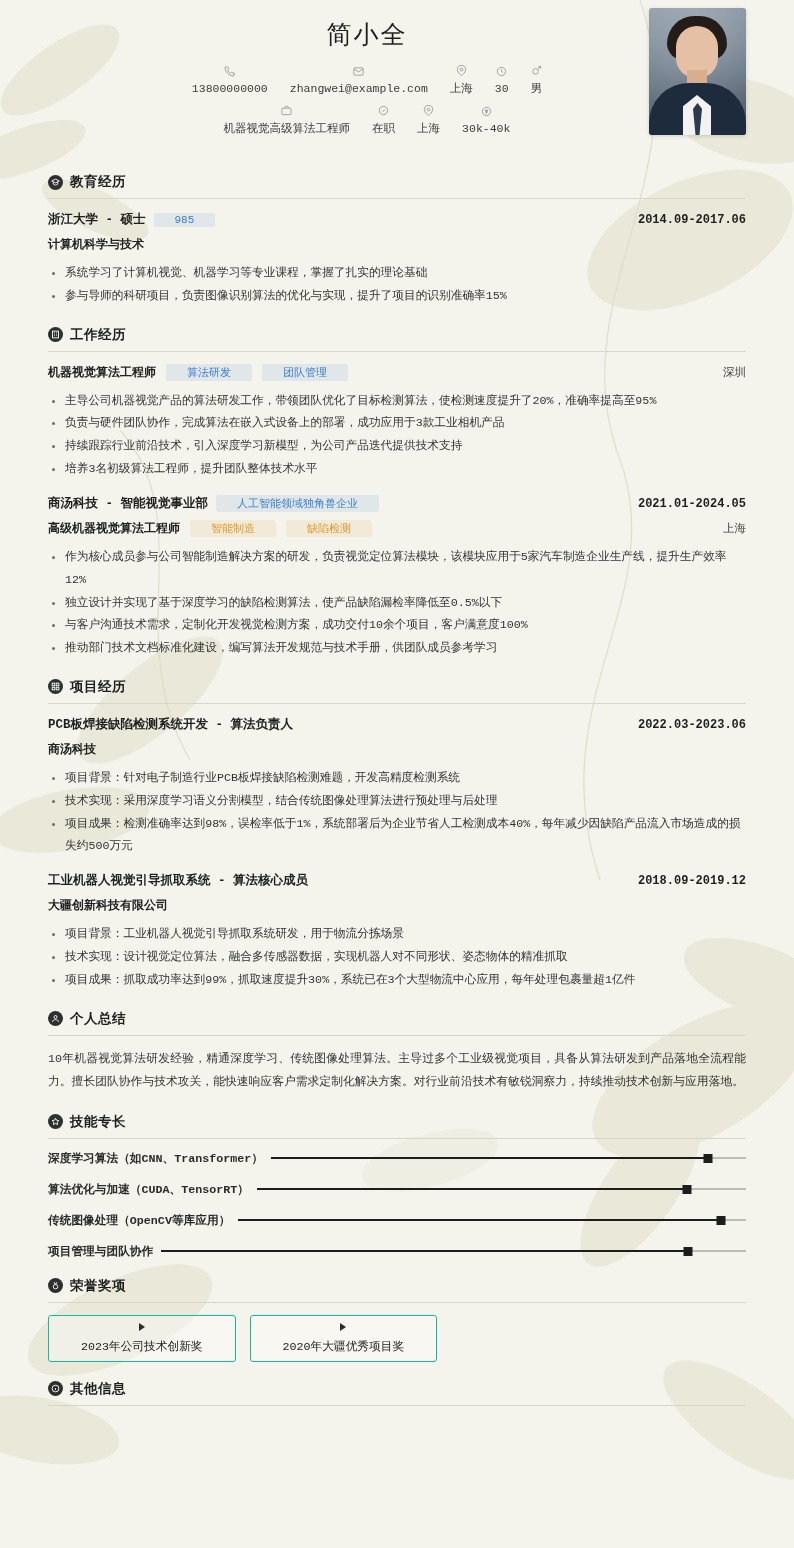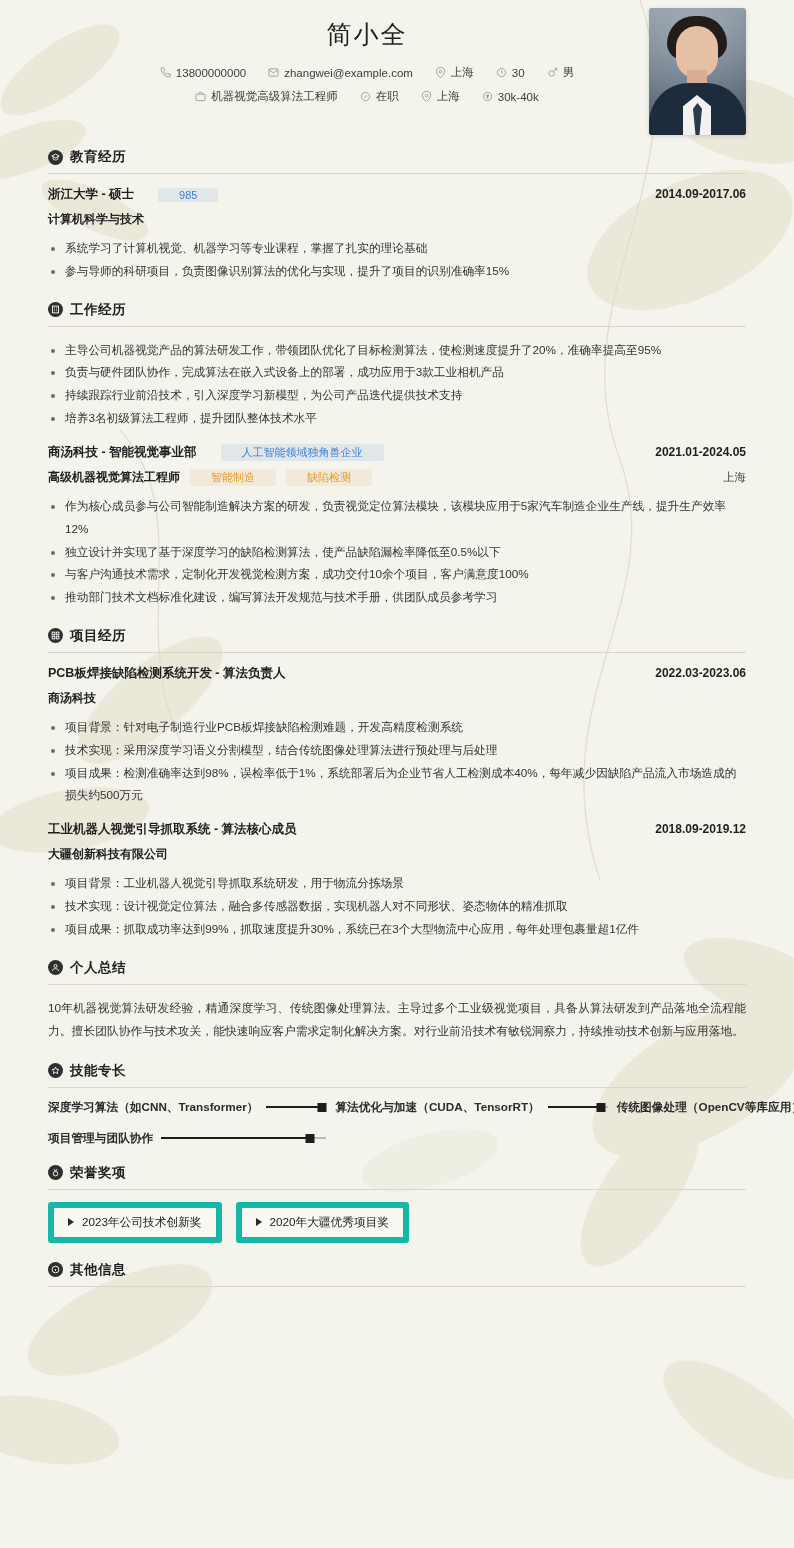--- a/index.html
+++ b/index.html
@@ -16,20 +16,21 @@
   .leaf-bg {
     position: absolute;
     inset: 0;
     pointer-events: none;
     z-index: 0;
   }
   .page {
     position: relative;
     z-index: 2;
     padding: 0 48px 24px 48px;
+    font-family: Liberation Mono, monospace;
   }
   
   .header {
     position: relative;
     padding-top: 14px;
     padding-bottom: 10px;
     min-height: 130px;
   }
   .name {
     text-align: center;
@@ -50,20 +51,21 @@
     color: #3c3c3c;
     padding-right: 60px;
     margin-bottom: 9px;
   }
   .meta-item {
     display: inline-flex;
     align-items: center;
     gap: 5px;
     margin: 0 7px;
     white-space: nowrap;
+    flex-direction: column;
   }
   .meta-item .ic { opacity: .55; display:inline-flex; }
   .photo {
     position: absolute;
     right: 0px;
     top: 8px;
     width: 97px;
     height: 127px;
     border-radius: 3px;
     overflow: hidden;
@@ -114,21 +116,21 @@
     font-size: 8.5px; line-height: 1;
     flex: 0 0 auto;
   }
   .sec-title { font-size: 13.5px; font-weight: bold; color:#1f1f1f; letter-spacing: .5px; }
 
   .entry { margin-bottom: 14px; }
   .entry-row {
     display: flex; justify-content: space-between; align-items: baseline;
     gap: 12px;
   }
-  .entry-left { display:flex; align-items:center; flex-wrap: wrap; gap: 24px; font-size: 12.5px; font-weight: bold; color:#1f1f1f;}
+  .entry-left { display:flex; align-items:center; flex-wrap: wrap; gap: 8px; font-size: 12.5px; font-weight: bold; color:#1f1f1f;}
   .entry-date { font-size: 12px; color:#1f1f1f; font-weight: bold; white-space: nowrap; }
   .entry-right-plain { font-size: 11.5px; color:#444; white-space: nowrap; }
   .sub-row {
     display:flex; justify-content: space-between; align-items:center; gap:10px;
     margin-top: 8px;
   }
   .sub-left { display:flex; align-items:center; flex-wrap:wrap; gap:10px; font-size: 12px; font-weight: bold; color:#222; }
   .sub-plain { font-size: 12px; color:#222; font-weight:bold; margin-top: 8px; }
   .tag { font-size: 11px; font-weight: normal; padding: 1px 21px; border-radius: 2px; }
   .tag-blue { color:#3d7fd1; background: rgba(61,127,209,.10); }
@@ -136,22 +138,22 @@
   ul.points { margin: 9px 0 0 0; padding-left: 17px; }
   ul.points li { font-size: 11.7px; line-height: 1.95; color:#333; }
   ul.points li::marker { color:#6c6c6c; }
   .summary-text {
     font-size: 11.8px; line-height: 2.0; color:#333; text-align: justify;
   }
 
   
   .skills-grid {
     display: grid;
-    grid-template-columns: 1fr 1fr 1fr;
-    gap: 16px 9px;
+    grid-template-columns: 1fr;
+    gap: 16px 26px;
     margin-top: 6px;
   }
   .skill {
     display:flex; align-items:center; gap:8px;
   }
   .skill-label { font-size: 11.7px; color:#2b2b2b; white-space: nowrap; font-weight: bold;}
   .slider {
     position: relative;
     flex: 1 1 auto;
     height: 12px;
@@ -161,26 +163,27 @@
   .slider .rail { position:absolute; left:0; right:0; height:2px; background:#bdbdb4; }
   .slider .fill { position:absolute; left:0; height:2px; background:#1d1d1d; }
   .slider .knob {
     position:absolute; width:9px; height:9px; background:#1d1d1d; transform: translateX(-50%);
   }
 
   
   .awards { display:flex; gap: 14px; flex-wrap: wrap; margin-top: 4px; }
   .award {
     display:flex; align-items:center; gap:8px;
-    border: 6px solid #14b8a6;
+    border: 1px solid #14b8a6;
     border-radius: 3px;
-    padding: 7px 14px;
+    padding: 7px 32px;
     font-size: 11.7px;
     color:#222;
     background: rgba(255,255,255,.35);
+    flex-direction: column;
   }
   .award .tri {
     width:0; height:0; border-left: 6px solid #2b2b2b;
     border-top: 4px solid transparent; border-bottom: 4px solid transparent;
   }
 
   
   .other-line { font-size: 11.8px; color:#333; line-height: 2.0; }
   .other-line .lbl { font-weight: bold; color:#1f1f1f; }
   ul.other-list { margin: 2px 0 0 0; padding-left: 34px; }
@@ -353,20 +356,28 @@
       <span class="badge">
         <svg width="9" height="9" viewBox="0 0 24 24" fill="none" stroke="#fff" stroke-width="2.4">
             <rect x="4" y="3" width="16" height="18"></rect>
             <path d="M8 7h2M14 7h2M8 11h2M14 11h2M8 15h2M14 15h2"></path>
           </svg>
       </span>
       <span class="sec-title">工作经历</span>
     </div>
 
     <div class="entry">
+      <div class="sub-row">
+        <div class="sub-left">
+          <span>机器视觉算法工程师</span>
+          <span class="tag tag-blue">算法研发</span>
+          <span class="tag tag-blue">团队管理</span>
+        </div>
+        <div class="entry-right-plain">深圳</div>
+      </div>
       <ul class="points">
         <li>主导公司机器视觉产品的算法研发工作，带领团队优化了目标检测算法，使检测速度提升了20%，准确率提高至95%</li>
         <li>负责与硬件团队协作，完成算法在嵌入式设备上的部署，成功应用于3款工业相机产品</li>
         <li>持续跟踪行业前沿技术，引入深度学习新模型，为公司产品迭代提供技术支持</li>
         <li>培养3名初级算法工程师，提升团队整体技术水平</li>
       </ul>
     </div>
 
     <div class="entry">
       <div class="entry-row">

